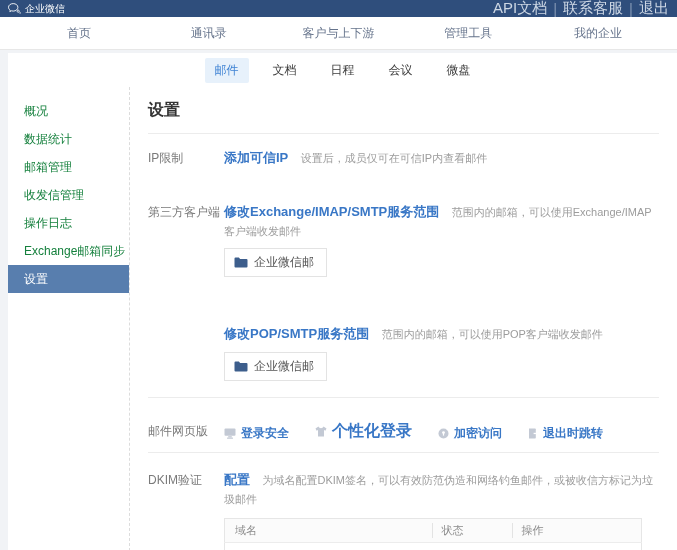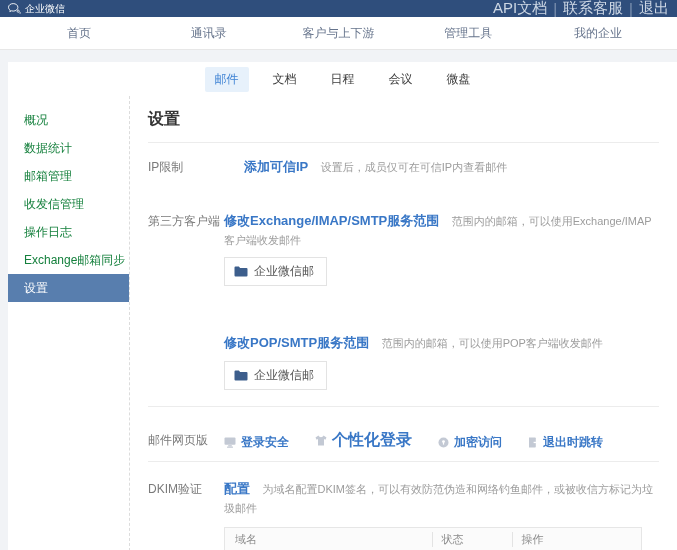--- a/index.html
+++ b/index.html
@@ -19,21 +19,21 @@
   
   .mainnav { height:32px; background:#fff; border-bottom:1px solid #e7e7e7;
     display:flex; padding:16px 14px; }
   .nav-item { flex:1; display:flex; align-items:center; justify-content:center;
     font-size:12px; color:#66748c; cursor:pointer; position:relative; }
   .nav-item.active { color:#2c3a52; font-weight:bold; }
   .nav-item.active::after { content:""; position:absolute; left:50%; bottom:0;
     transform:translateX(-50%); width:46px; height:3px; background:#2f4e7c; }
 
   
-  .page { padding:12px 0 0 8px; height:501px; }
+  .page { padding:3px 0 0 8px; height:501px; }
   .card { background:#fff; height:100%; display:flex; flex-direction:column; }
 
   .subtabs { height:34px; display:flex; align-items:center; justify-content:center;
     gap:14px; flex:none; }
   .subtab { font-size:12px; color:#3d3d3d; padding:4px 10px; border-radius:2px; cursor:pointer; }
   .subtab.active { background:#e7f1fb; color:#3f83d4; }
 
   .card-body { flex:1; display:flex; min-height:0; }
 
   
@@ -51,21 +51,21 @@
   .row-label { width:76px; flex:none; font-size:12px; color:#7a7a7a; padding-top:2px; }
   .row-main { flex:1; min-width:0; }
 
   a.blue-link { color:#3977c6; text-decoration:none; font-size:13px; font-weight:bold; cursor:pointer; }
   .hint { font-size:11px; color:#9c9c9c; margin-left:8px; }
 
   .scope-tag { display:inline-flex; align-items:center; gap:6px; border:1px solid #e3e3e3;
     background:#fff; padding:5px 12px 5px 9px; margin-top:9px; font-size:12px; color:#555; }
   .scope-tag svg { display:block; }
 
-  .row-ip { margin-bottom:35px;gap:20px; }
+  .row-ip { margin-bottom:35px; }
   .block-gap { margin-bottom:47px; }
   .tp-bottom { margin-bottom:16px; }
 
   .webmail-row { margin-bottom:0; padding:9px 0 10px 0; }
   .web-links { display:flex; align-items:flex-end; gap:26px; }
   .web-link { display:flex; align-items:center; gap:5px; }
   .web-link svg { display:block; }
 
   .dkim-row { padding-top:3px; }
   .dkim-table { width:417px; border:1px solid #e6e6e6; border-collapse:collapse;

